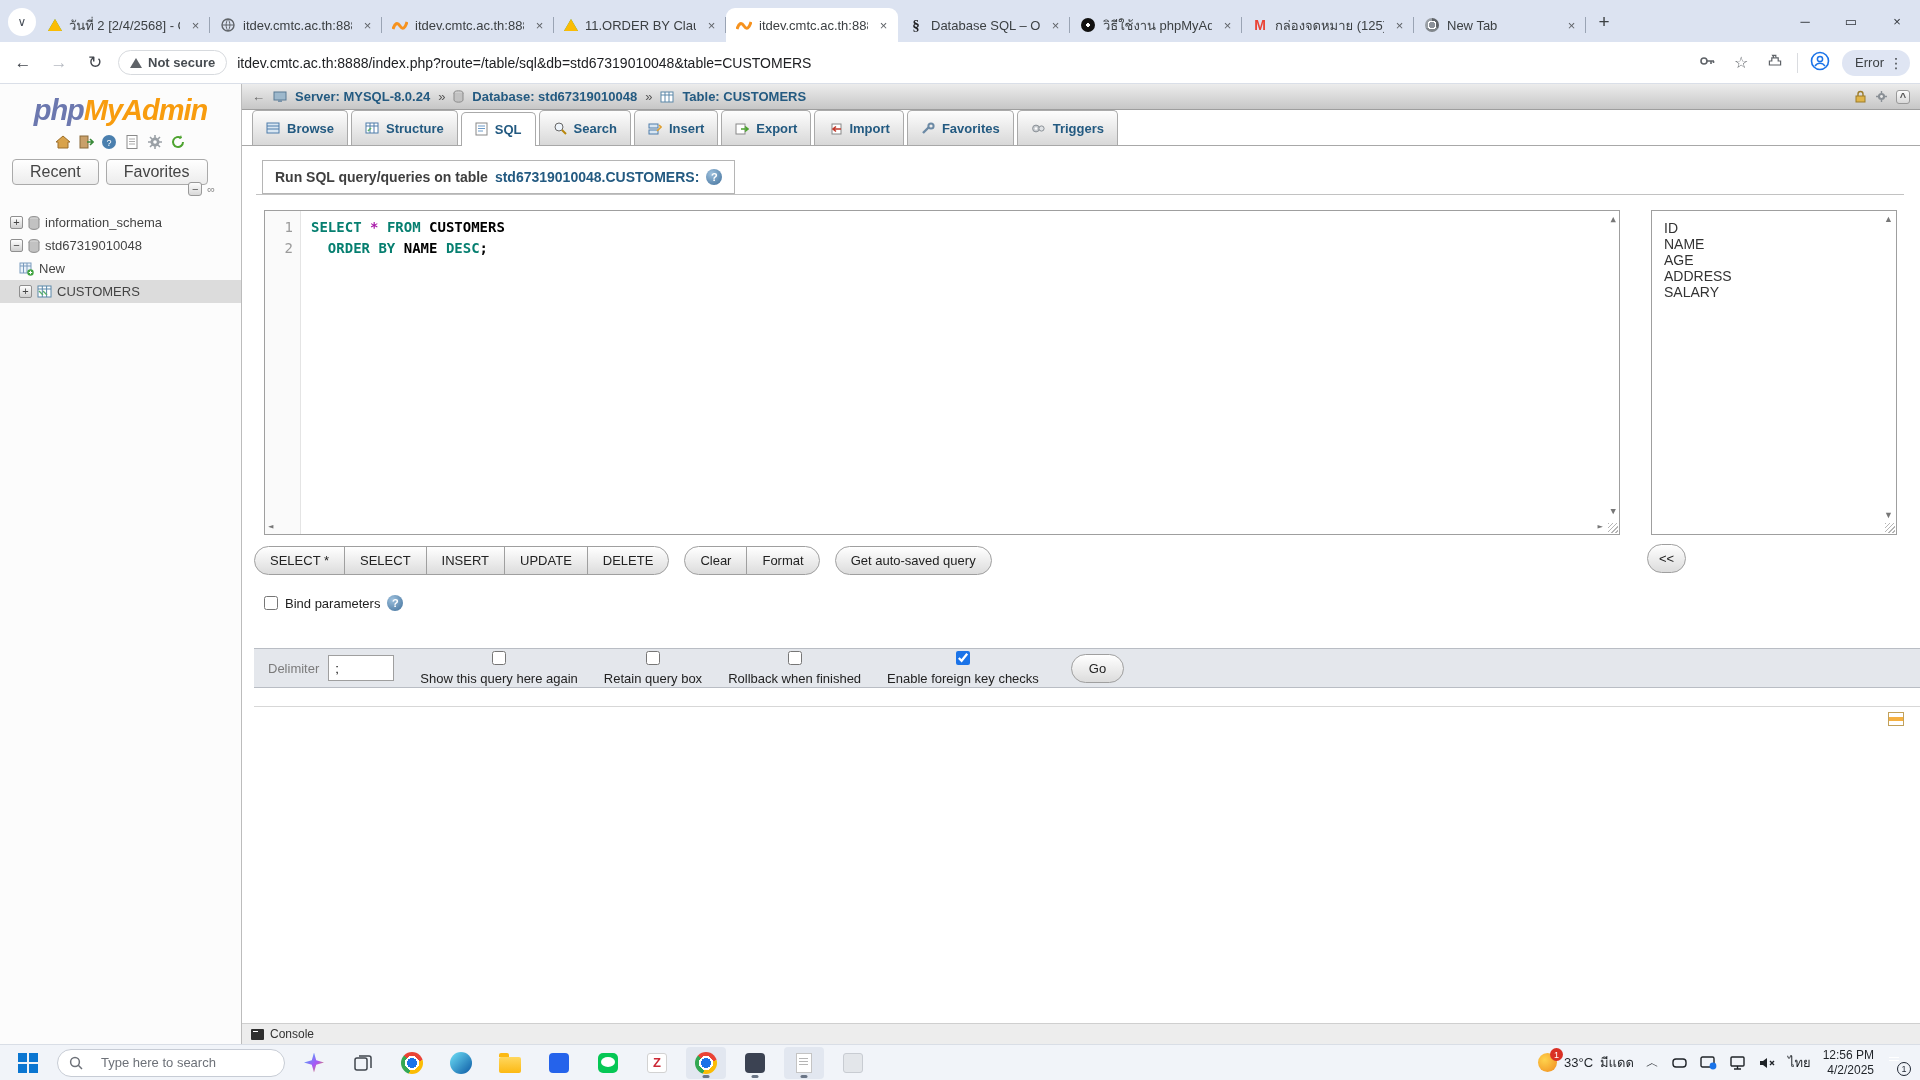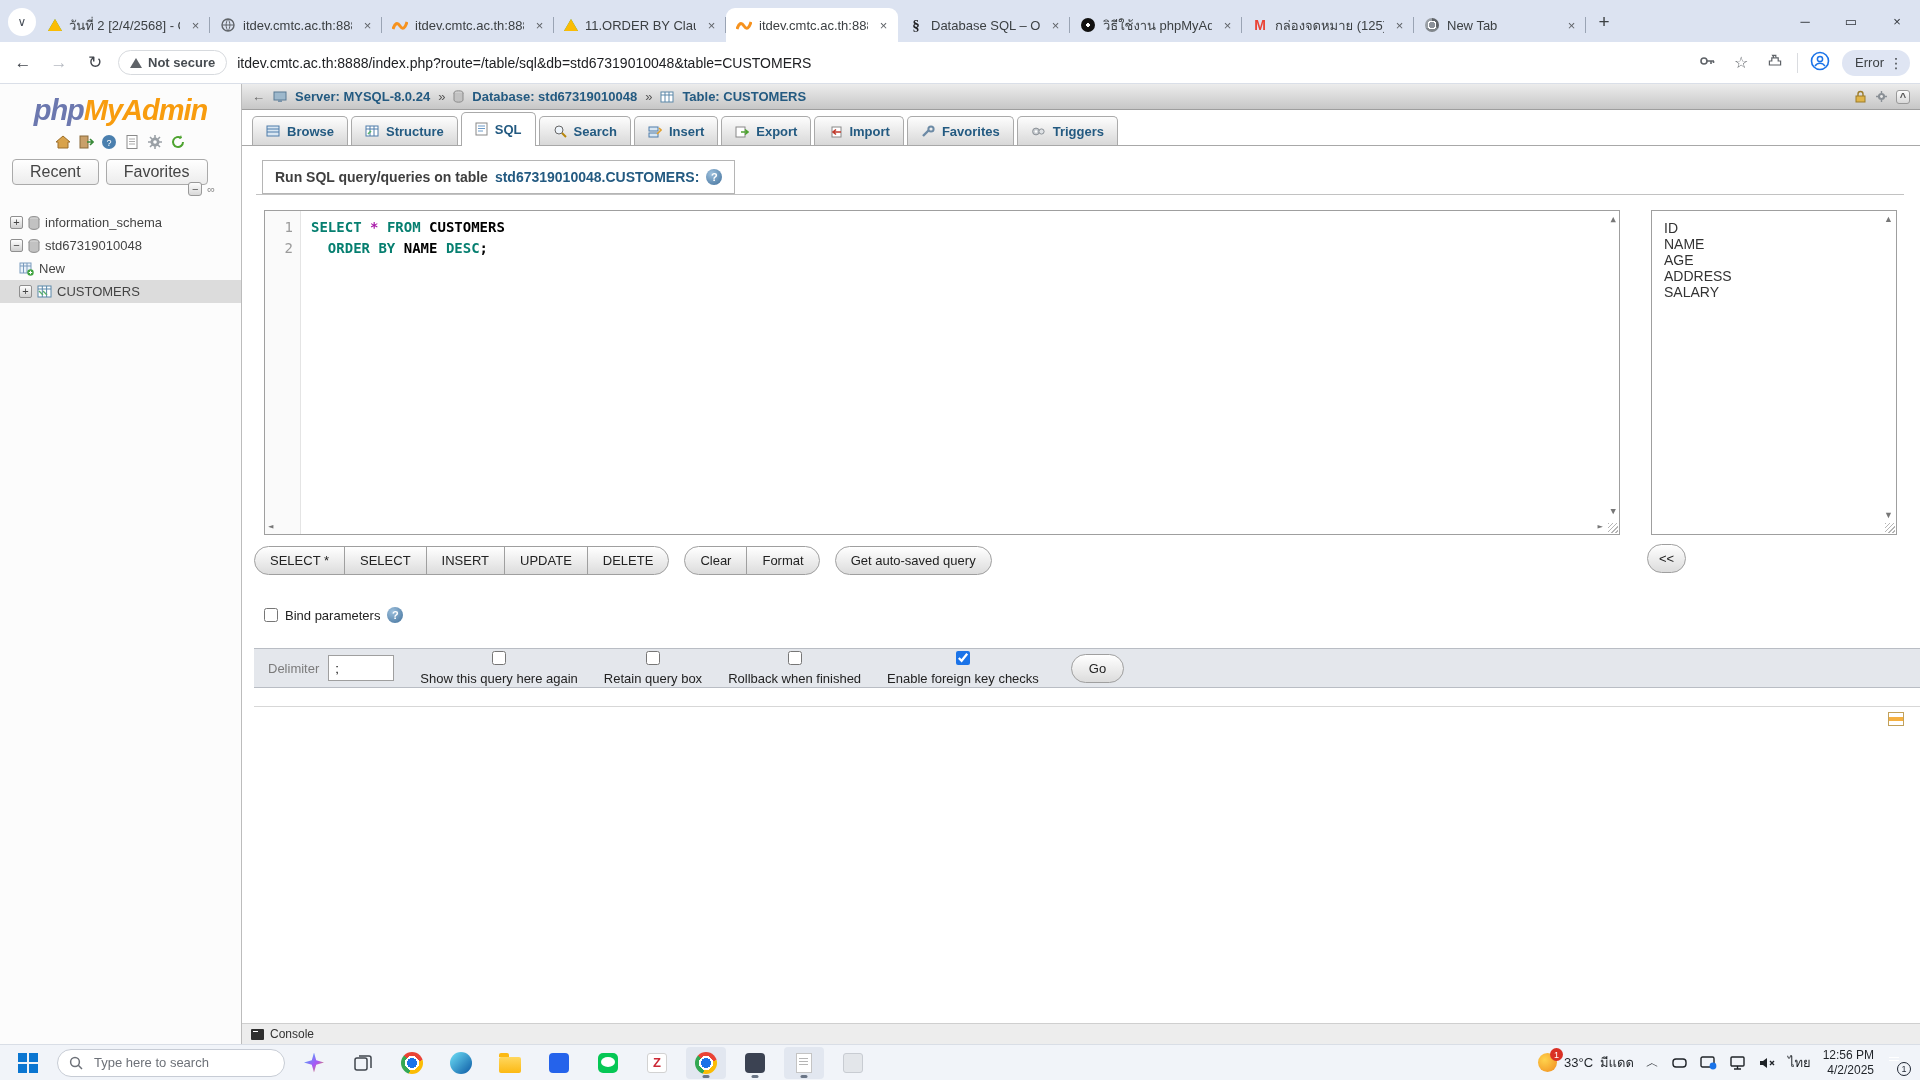--- a/index.html
+++ b/index.html
@@ -68,21 +68,21 @@
   font-size:11px; line-height:11px; text-align:center; color:#444; flex:0 0 auto; }
 .tree-label { white-space:nowrap; }
 
 
 .main { flex:1; display:flex; flex-direction:column; min-width:0; }
 .breadcrumb { height:26px; flex:0 0 auto; background:linear-gradient(#ececec,#c7c7c7); border-bottom:1px solid #9e9e9e;
   display:flex; align-items:center; gap:8px; padding:0 10px; font-size:13px; color:#235a81; font-weight:bold; }
 .bc-sep { color:#555; font-weight:normal; }
 .bc-right { margin-left:auto; display:flex; gap:8px; align-items:center; }
 .menu-tabs { height:36px; flex:0 0 auto; background:#fff; border-bottom:1px solid #a8a8a8; display:flex; align-items:flex-end; padding-left:10px; gap:3px; }
-.menu-tab { height:29px; display:flex; align-items:center; gap:7px; padding:0 13px; border:1px solid #aaa; border-bottom:none;
+.menu-tab { height:35px; display:flex; align-items:center; gap:7px; padding:0 13px; border:1px solid #aaa; border-bottom:none;
   border-radius:5px 5px 0 0; background:linear-gradient(#fdfdfd,#d8d8d8); color:#235a81; font-size:13px; font-weight:bold; }
 .menu-tab.active { background:#fff; height:33px; position:relative; }
 .menu-tab.active::after { content:""; position:absolute; left:0; right:0; bottom:-1px; height:2px; background:#fff; }
 
 .work { flex:1; position:relative; background:#fff; min-height:0; }
 .fieldset-line { position:absolute; left:14px; right:16px; top:48px; height:1px; background:#c2c2c2; }
 .legend-box { position:absolute; left:20px; top:14px; background:#fff; border:1px solid #b5b5b5; padding:8px 12px;
   font-size:14px; font-weight:bold; color:#3f3f3f; display:flex; align-items:center; gap:7px; z-index:2; }
 .legend-box .target { color:#235a81; }
 .help-ico { width:16px; height:16px; border-radius:50%; background:radial-gradient(circle at 35% 30%,#9dc0dd,#3f6f9a);
@@ -105,21 +105,21 @@
 
 .btn { background:linear-gradient(#fff,#dcdcdc); border:1px solid #9f9f9f; font-size:13px; color:#222;
   padding:6px 15px; cursor:default; white-space:nowrap; }
 .btn-row { position:absolute; left:12px; top:400px; display:flex; align-items:center; }
 .btn-group { display:flex; }
 .btn-group .btn { margin-left:-1px; }
 .btn-group .btn:first-child { border-radius:15px 0 0 15px; margin-left:0; }
 .btn-group .btn:last-child { border-radius:0 15px 15px 0; }
 .btn.single { border-radius:15px; margin-left:15px; }
 .collapse-btn { position:absolute; left:1405px; top:398px; border-radius:15px; padding:6px 11px; }
-.bind-row { position:absolute; left:22px; top:461px; display:flex; align-items:center; gap:7px; font-size:13px; color:#222; }
+.bind-row { position:absolute; left:22px; top:449px; display:flex; align-items:center; gap:7px; font-size:13px; color:#222; }
 .bind-row input { width:14px; height:14px; }
 
 .options-bar { position:absolute; left:12px; right:0; top:502px; height:40px; background:#e4e7ec;
   border-top:1px solid #b9bdc4; border-bottom:1px solid #b9bdc4; display:flex; align-items:center; gap:26px; padding:0 14px; font-size:13px; color:#222; }
 .delim-wrap { display:flex; align-items:center; gap:9px; }
 .delim-label { color:#7b7b7b; }
 .delim-input { width:66px; height:26px; border:1px solid #9f9f9f; padding:0 6px; font-size:13px; font-family:"Liberation Sans",sans-serif; }
 .opt-check { display:flex; align-items:center; gap:6px;flex-direction:column; }
 .opt-check input { width:14px; height:14px; accent-color:#1a73e8; }
 .go-btn { border-radius:15px; padding:6px 17px; margin-left:6px; }
@@ -134,21 +134,21 @@
 .console-ico::after { content:""; position:absolute; left:2px; top:2px; width:5px; height:1px; background:#fff; }
 
 
 .taskbar { height:36px; flex:0 0 auto; background:#f1f4f9; border-top:1px solid #d9dee6; display:flex; align-items:center; padding:0 8px; gap:9px; }
 .tb-slot { width:40px; height:32px; display:flex; align-items:center; justify-content:center; position:relative; flex:0 0 auto; }
 .tb-slot.active-app { background:#e2e7f0; border-radius:4px; }
 .run-dot { position:absolute; bottom:1px; left:50%; transform:translateX(-50%); width:7px; height:3px; border-radius:2px; background:#6b7687; }
 .start-grid { display:grid; grid-template-columns:9px 9px; grid-template-rows:9px 9px; gap:2px; }
 .start-grid span { background:#0b76d1; }
 .tb-search { width:228px; height:28px; background:#fff; border:1px solid #c7ccd5; border-radius:15px;
-  display:flex; align-items:center; gap:11px; padding:0 11px; color:#6d7178; font-size:13px; flex:0 0 auto; }
+  display:flex; align-items:center; gap:18px; padding:0 11px; color:#6d7178; font-size:13px; flex:0 0 auto; }
 .copilot-star { width:20px; height:20px; background:linear-gradient(135deg,#38bdf8,#a855f7 55%,#f59e0b);
   clip-path:polygon(50% 0,61% 39%,100% 50%,61% 61%,50% 100%,39% 61%,0 50%,39% 39%); }
 .chrome-ball { width:22px; height:22px; border-radius:50%;
   background: radial-gradient(circle,#1a73e8 0 5px,#fff 5px 7px,transparent 7px),
   conic-gradient(from -45deg,#ea4335 0 120deg,#fbbc05 0 240deg,#34a853 0); }
 .edge-ball { width:22px; height:22px; border-radius:50%; background:linear-gradient(135deg,#6ee0f7,#0c59a4); }
 .folder-ico { width:22px; height:16px; background:linear-gradient(#ffd75e,#fcb913); border-radius:2px; position:relative; margin-top:4px; }
 .folder-ico::before { content:""; position:absolute; top:-4px; left:0; width:10px; height:4px; background:#fcb913; border-radius:2px 2px 0 0; }
 .blue-app { width:20px; height:20px; border-radius:4px; background:#2563eb; color:#fff; font-size:11px; display:flex; align-items:center; justify-content:center; }
 .line-app { width:20px; height:20px; border-radius:5px; background:#06c755; position:relative; }

